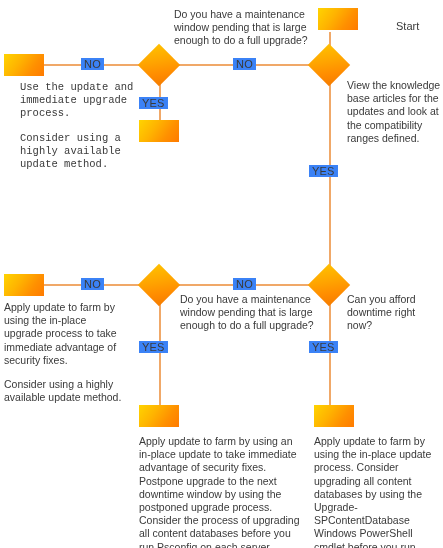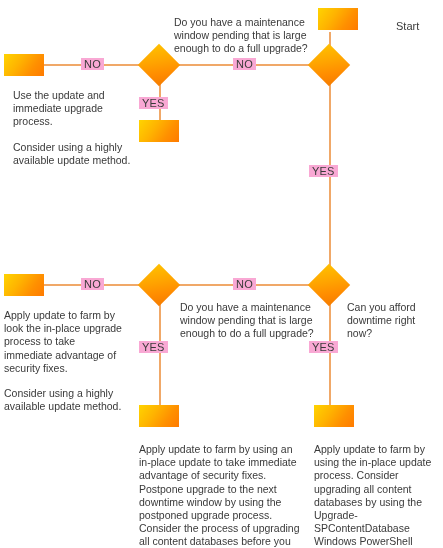--- a/index.html
+++ b/index.html
@@ -35,33 +35,33 @@
   .conn {
     position: absolute;
     background: #f0a868;
   }
   .conn-h { height: 2px; }
   .conn-v { width: 2px; }
   .edge-label {
     position: absolute;
     font-size: 11px;
     color: #3a3a3a;
-    background: #f9a8d4;
+    background: #3b82f6;
     padding: 0 3px;
     line-height: 12px;
     letter-spacing: 0.2px;
   }
   .txt {
     position: absolute;
     font-size: 10.5px;
     line-height: 13.2px;
     color: #3a3a3a;
   }
   .txt p {
-    margin: 12px 0 11px 0;
+    margin: 4px 0 11px 0;
   }
   .txt p:last-child { margin-bottom: 0; }
   .txt b { font-weight: normal; }
   .label-start {
     position: absolute;
     font-size: 11px;
     color: #3a3a3a;
     line-height: 13px;
   }
 </style>
@@ -110,30 +110,31 @@
   <div class="edge-label" style="left:233px; top:278px;">NO</div>
   <div class="edge-label" style="left:81px; top:278px;">NO</div>
   <div class="edge-label" style="left:139px; top:341px;">YES</div>
   <div class="edge-label" style="left:309px; top:341px;">YES</div>
 
   <div class="txt" style="left:174px; top:4px; width:160px;">
     <p>Do you have a maintenance window pending that is large enough to do a full upgrade?</p>
   </div>
 
   <div class="txt" style="left:347px; top:75px; width:94px;">
+    <p>View the knowledge base articles for the updates and look at the compatibility ranges defined.</p>
   </div>
 
-  <div class="txt" style="left:13px; top:77px; width:118px;">
+  <div class="txt" style="left:20px; top:77px; width:118px;font-family:Liberation Mono, monospace;">
     <p>Use the update and immediate upgrade process.</p>
     <p>Consider using a highly available update method.</p>
   </div>
 
 
   <div class="txt" style="left:4px; top:297px; width:122px;">
-    <p>Apply update to farm by look the in-place upgrade process to take immediate advantage of security fixes.</p>
+    <p>Apply update to farm by using the in-place upgrade process to take immediate advantage of security fixes.</p>
     <p>Consider using a highly available update method.</p>
   </div>
 
   <div class="txt" style="left:180px; top:289px; width:155px;">
     <p>Do you have a maintenance window pending that is large enough to do a full upgrade?</p>
   </div>
 
   <div class="txt" style="left:347px; top:289px; width:94px;">
     <p>Can you afford downtime right now?</p>
   </div>

